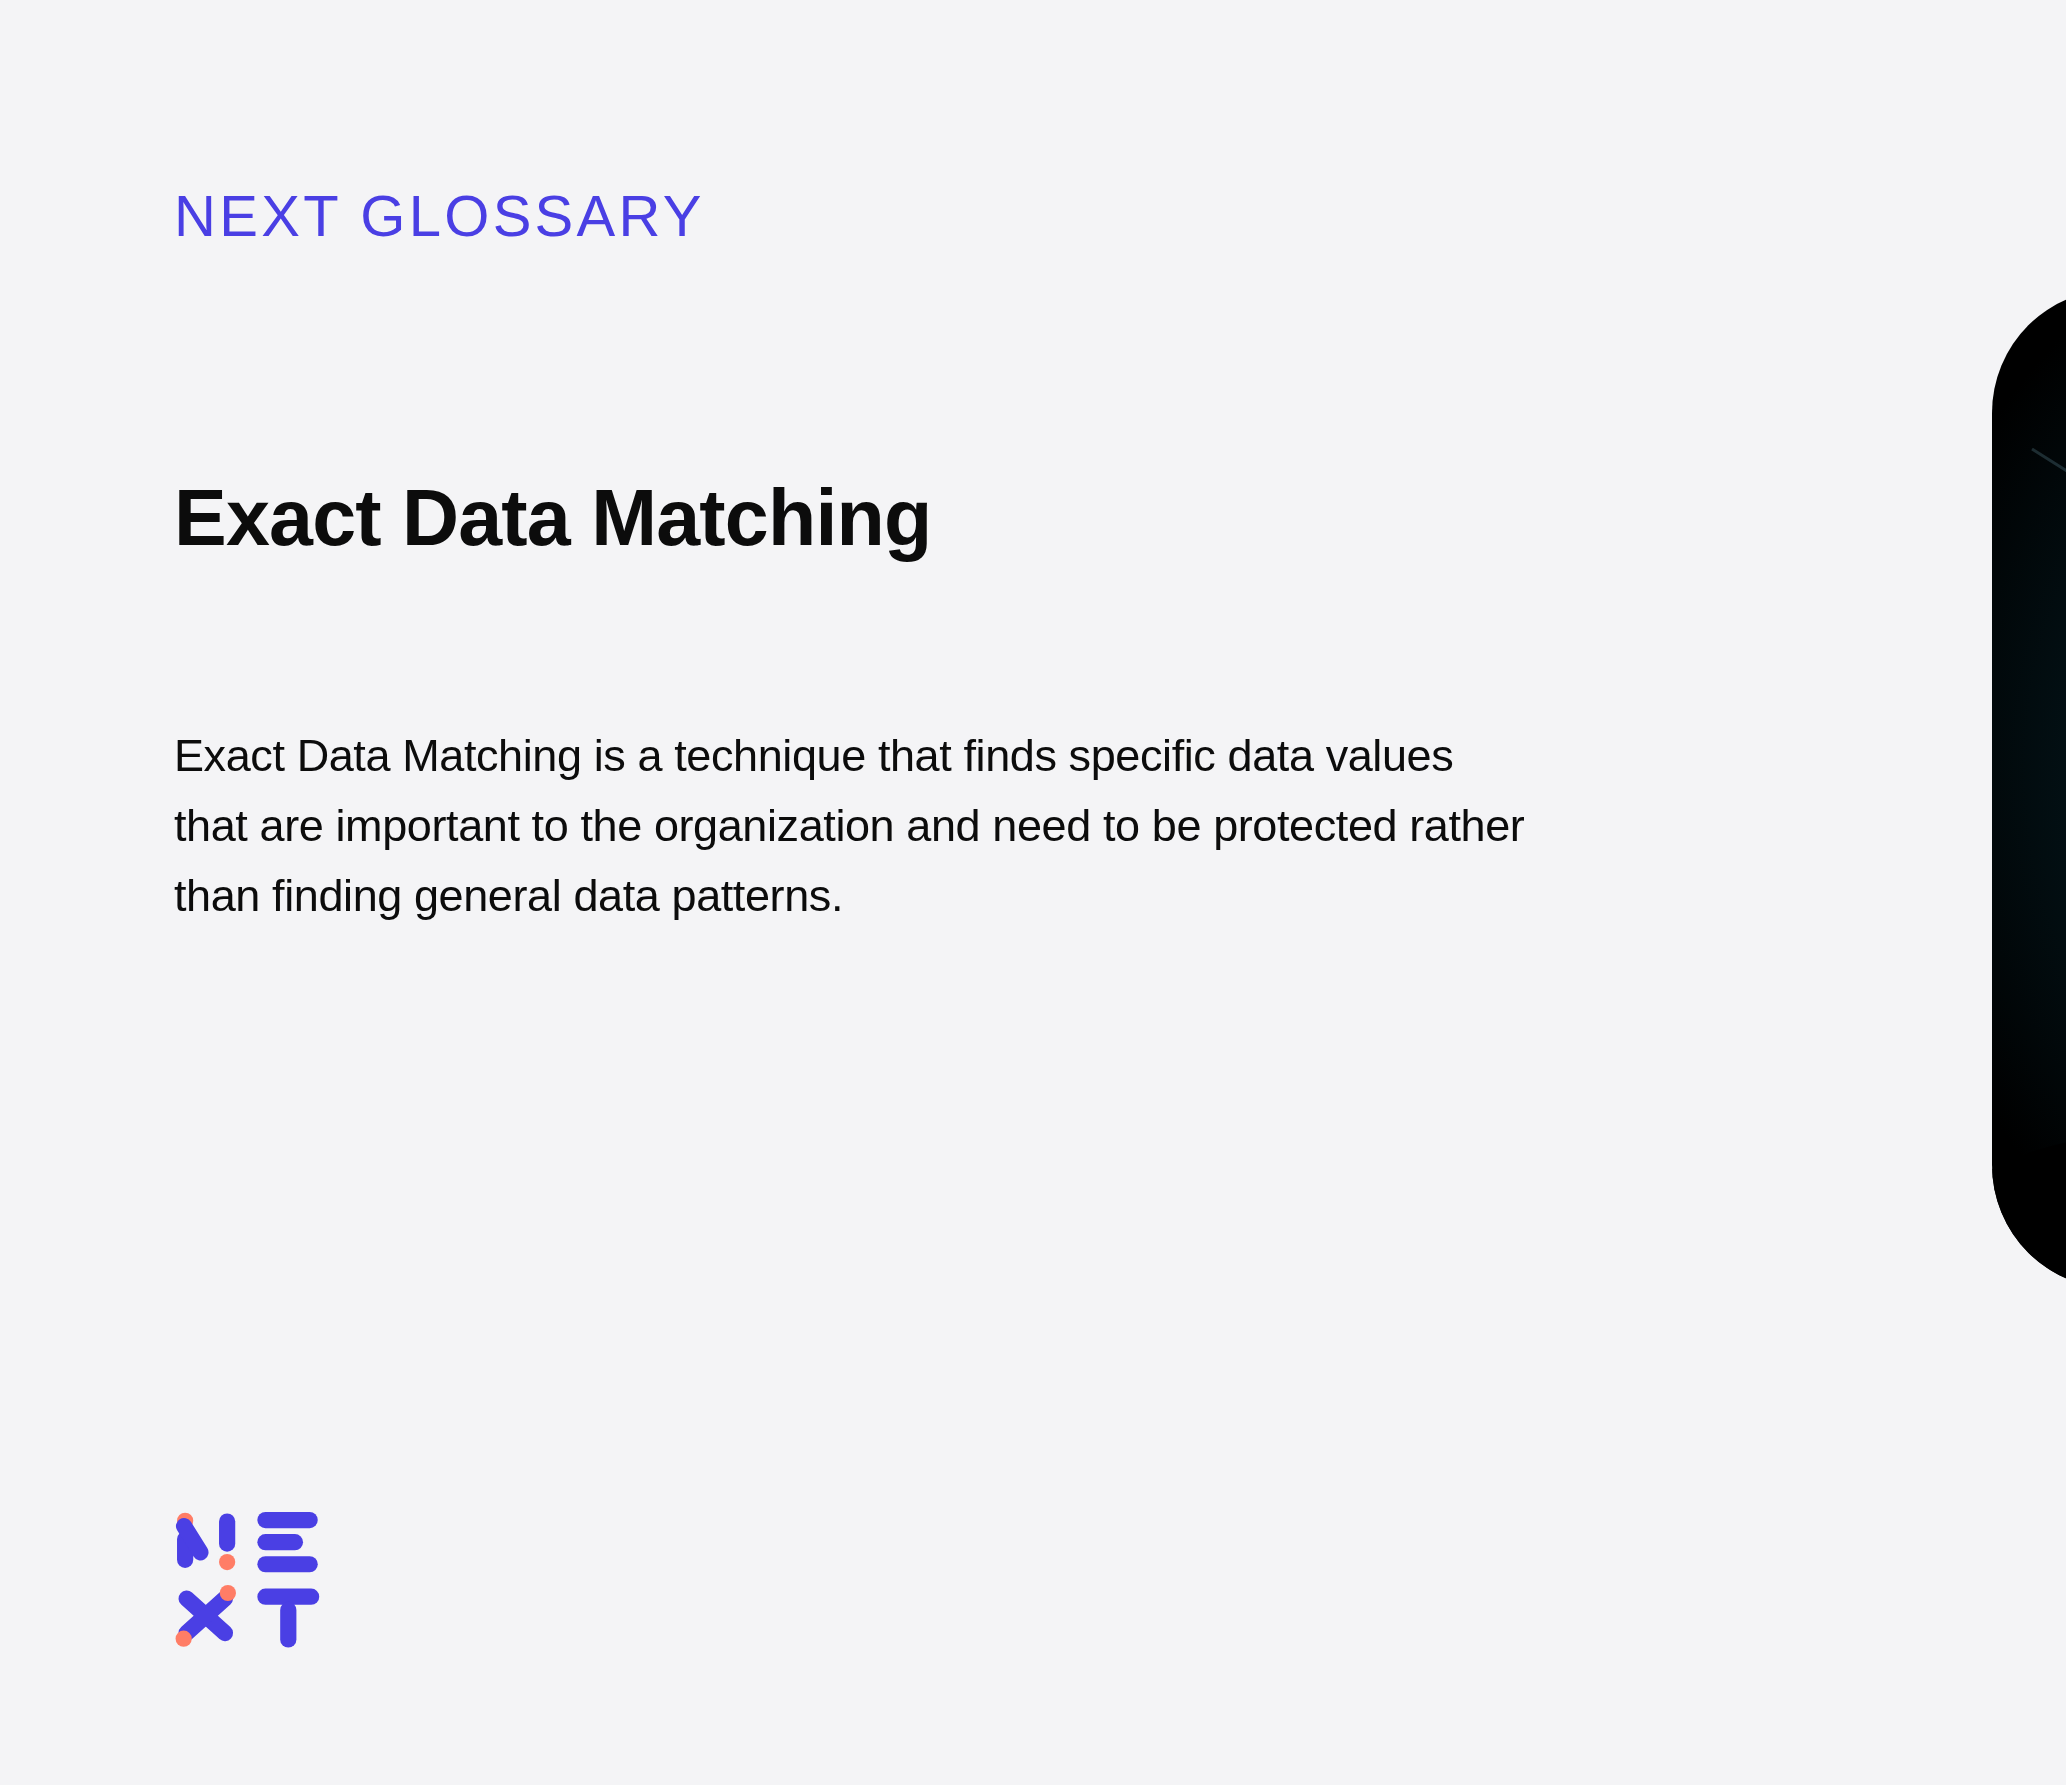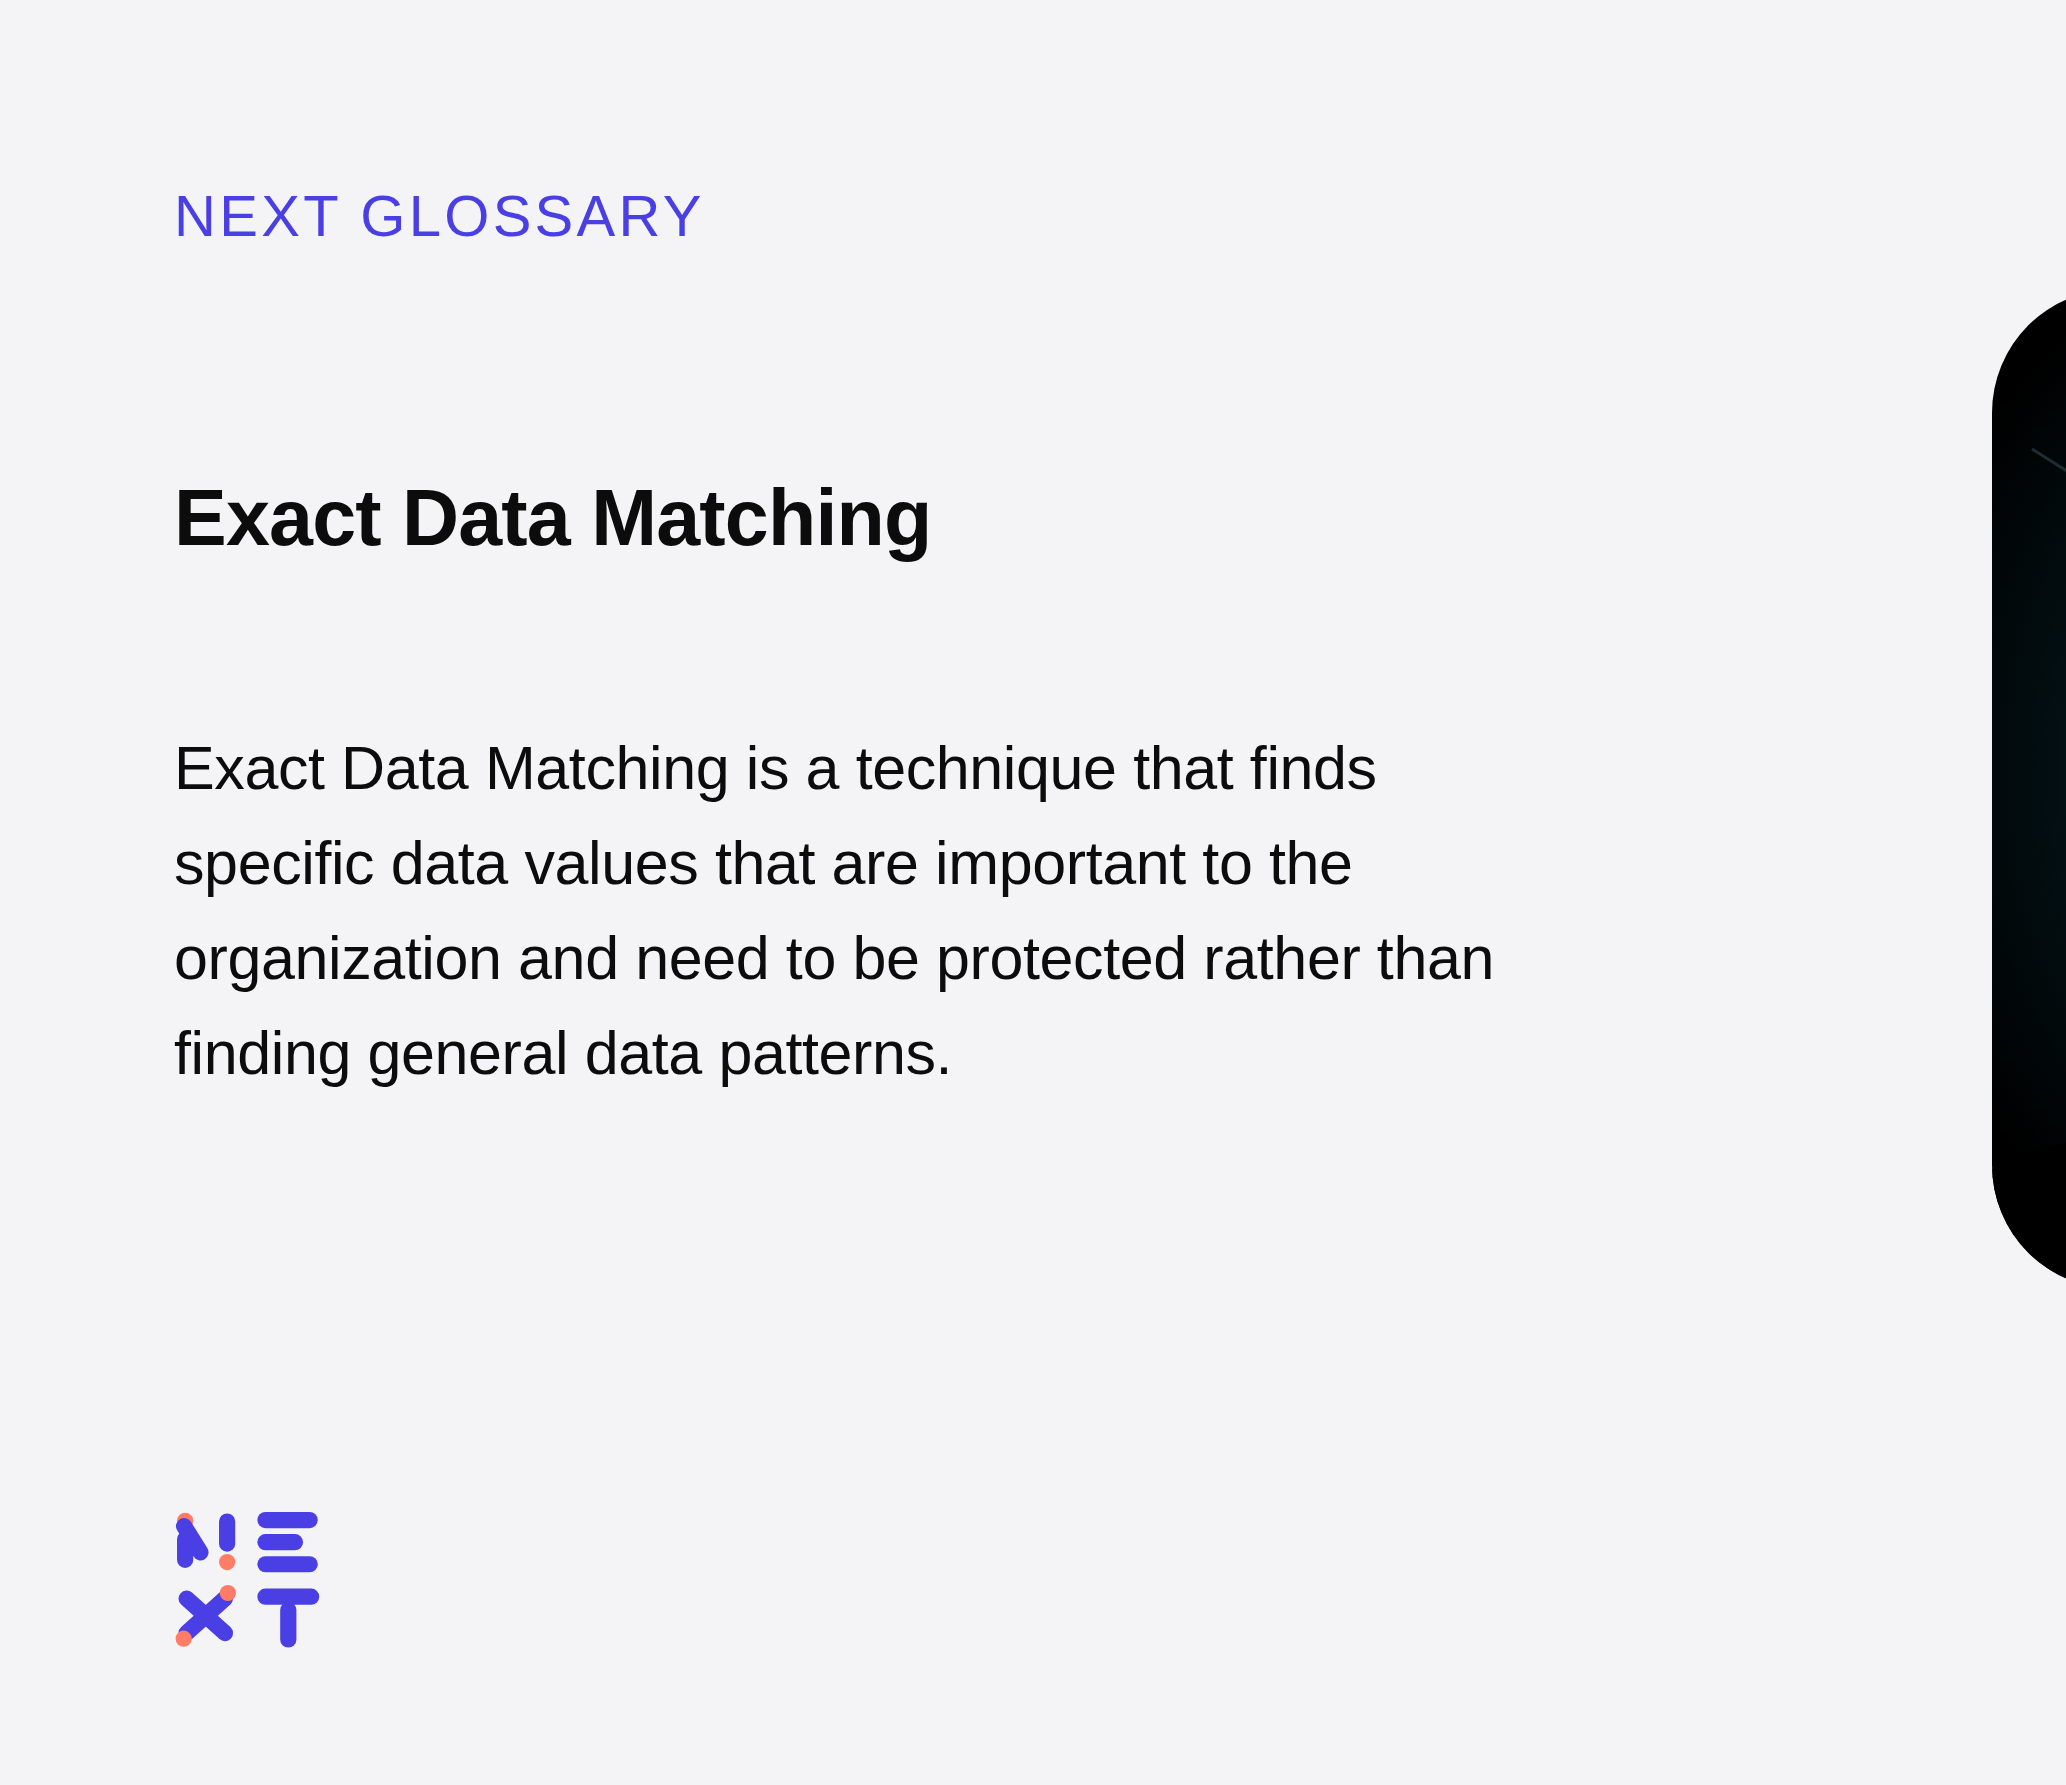--- a/index.html
+++ b/index.html
@@ -26,21 +26,21 @@
   }
   .title {
     margin-top: 223px;
     font-size: 79px;
     font-weight: 700;
     color: #0c0c0c;
     letter-spacing: -0.8px;
   }
   .body {
     margin-top: 157px;
-    font-size: 61px;
+    font-size: 45px;
     font-weight: 400;
     line-height: 1.56;
     color: #0c0c0c;
     max-width: 1364px;
     letter-spacing: -0.4px;
   }
   
   .figure {
     position: absolute;
     top: 289px;

